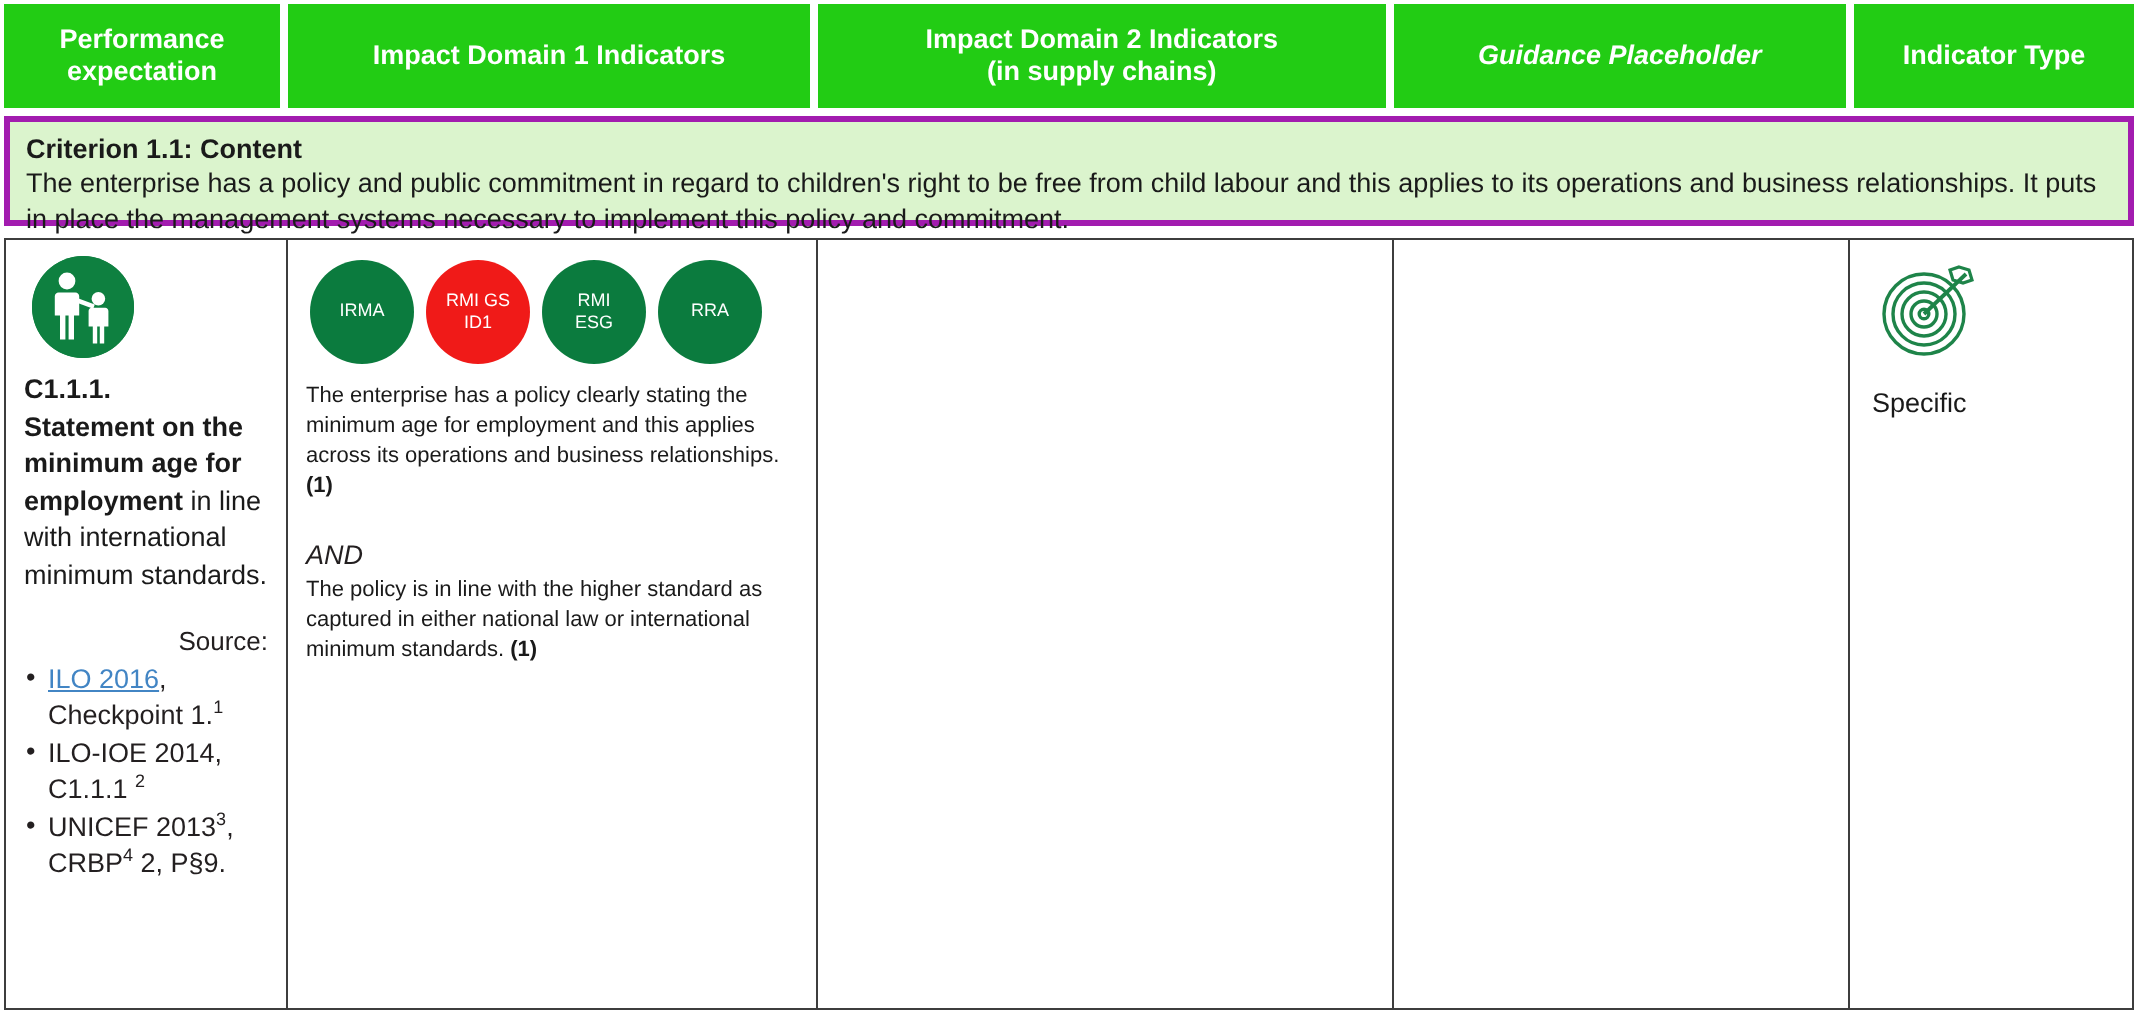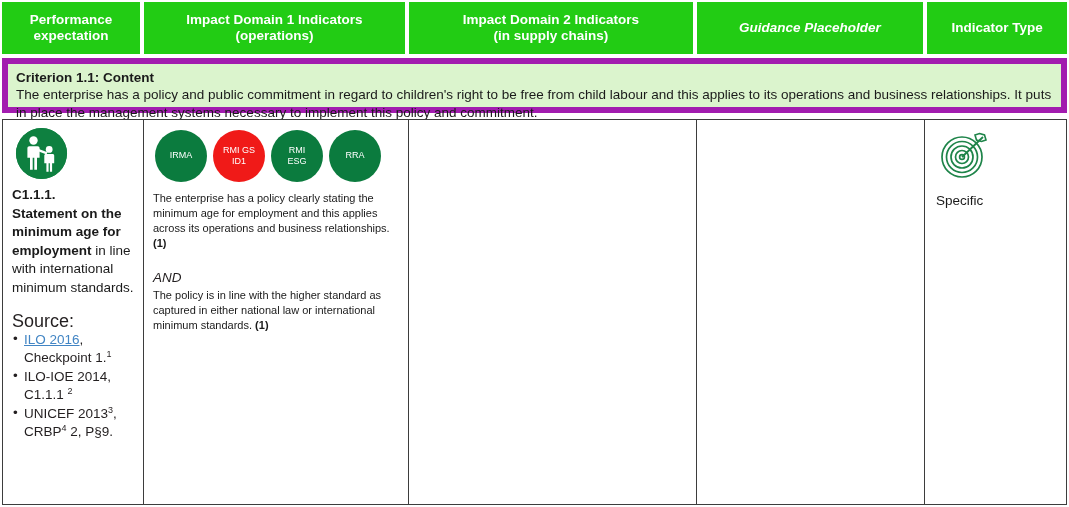--- a/index.html
+++ b/index.html
@@ -53,21 +53,21 @@
   .header-cell span { display: block; }
 
   
   .criterion-band {
     position: absolute;
     top: 58px;
     left: 2px;
     width: 1065px;
     height: 55px;
     background: #dbf4cd;
-    border: 6px solid #a21caf;
+    border: 3px solid #a21caf;
     box-sizing: border-box;
     padding: 5px 8px 4px 8px;
   }
   .criterion-title {
     font-weight: bold;
     font-size: 13.5px;
     line-height: 17px;
     color: #1a1a1a;
   }
   .criterion-body {
@@ -110,23 +110,24 @@
     display: block;
     margin: 0 0 7px 4px;
   }
   .pe-text {
     font-size: 13.5px;
     line-height: 18.5px;
     color: #1a1a1a;
   }
   .pe-text .bold { font-weight: bold; text-align: center; }
   .src-label {
-    font-size: 18px;
+    font-size: 13px;
     line-height: 18.5px;
     margin-top: 15px;
+    text-align: right;
   }
   ul.src-list {
     list-style: none;
     margin: 0;
     padding: 0;
     font-size: 13.5px;
     line-height: 18.5px;
   }
   ul.src-list li {
     position: relative;
@@ -193,21 +194,20 @@
   <div class="header-row">
     <div class="header-cell hc-1">
       <div>
         <span>Performance</span>
         <span>expectation</span>
       </div>
     </div>
     <div class="header-cell hc-2">
       <div>
         <span>Impact Domain 1 Indicators</span>
-        <span>(operations)</span>
       </div>
     </div>
     <div class="header-cell hc-3">
       <div>
         <span>Impact Domain 2 Indicators</span>
         <span>(in supply chains)</span>
       </div>
     </div>
     <div class="header-cell hc-4">
       <div>

